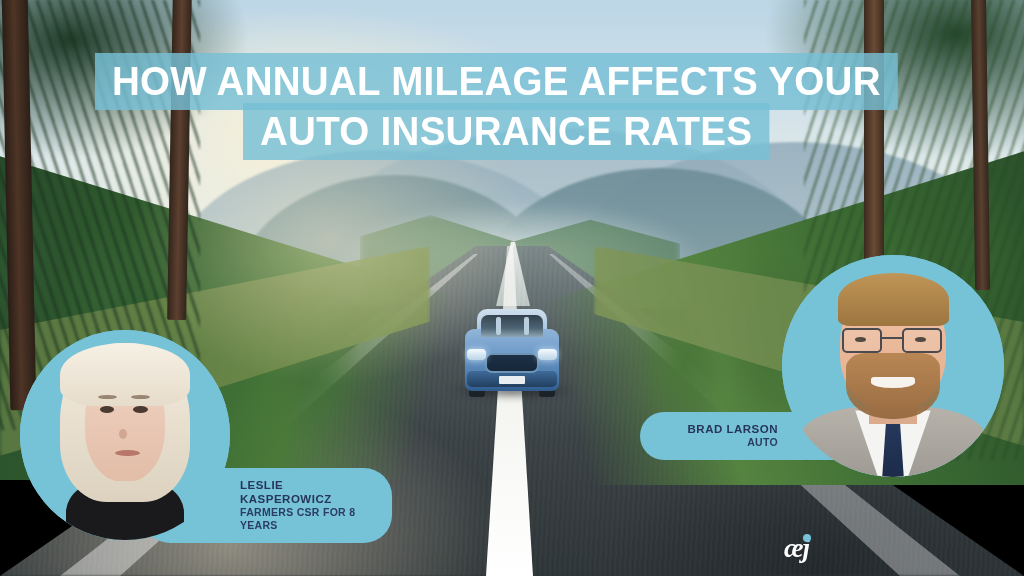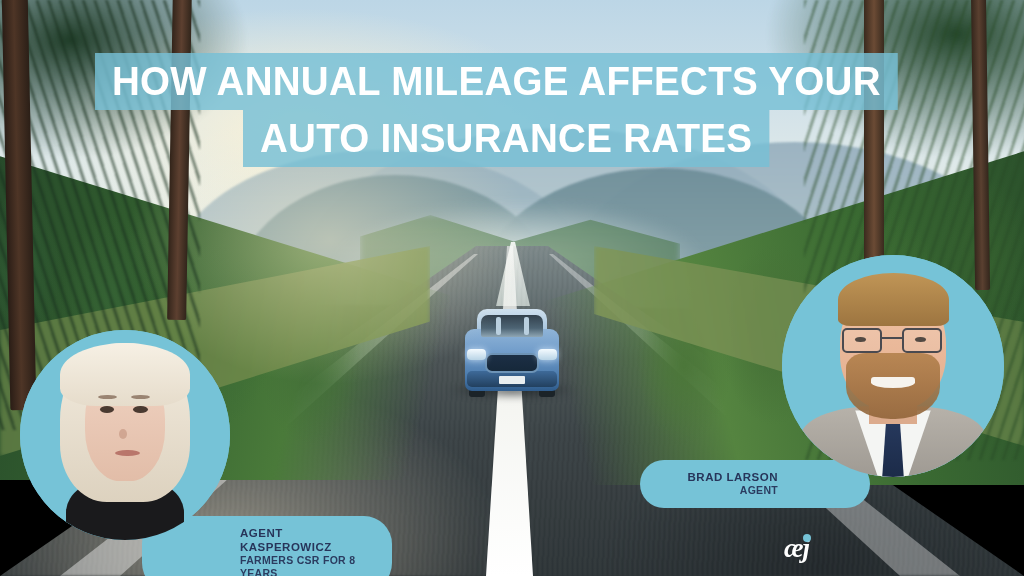--- a/index.html
+++ b/index.html
@@ -188,26 +188,26 @@
   .title-wrap { position:absolute; left:0; top:0; width:1024px; }
   .title-line {
     display:inline-block; background:rgba(118,191,213,.82);
     color:#ffffff; font-weight:bold;
     font-family:"Liberation Sans", sans-serif;
     font-size:41px; line-height:57px; letter-spacing:.3px;
     padding:0 18px; white-space:nowrap;
     transform:scaleX(.94); transform-origin:left center;
   }
   .title-row1 { position:absolute; left:95px; top:53px;text-align:center; }
-  .title-row2 { position:absolute; left:243px; top:110px; }
+  .title-row2 { position:absolute; left:243px; top:103px; }
 
   
   .pill {
     position:absolute; background:#76c3d7; border-radius:28px;
-    color:#27355a; padding:10px 16px 11px 16px;margin-top:48px;
+    color:#27355a; padding:10px 16px 11px 16px;
   }
   .pill .pname { font-size:11.5px; font-weight:bold; letter-spacing:.5px; line-height:14px; }
   .pill .prole { font-size:10.5px; font-weight:bold; letter-spacing:.3px; line-height:13px; opacity:.95; }
 
   .pill-left { left:142px; top:468px; width:250px; text-align:left; padding-left:98px; }
   .pill-right { left:640px; top:412px; width:230px; text-align:right; padding-right:92px; }
 
   .avatar { position:absolute; border-radius:50%; background:#76c3d7; overflow:hidden; }
   .avatar-left  { left:20px;  top:330px; width:210px; height:210px; }
   .avatar-right { left:782px; top:255px; width:222px; height:222px; }
@@ -309,21 +309,21 @@
     <div class="title-row1">
       <span class="title-line">HOW ANNUAL MILEAGE AFFECTS YOUR</span>
     </div>
     <div class="title-row2">
       <span class="title-line">AUTO INSURANCE RATES</span>
     </div>
   </div>
 
   <div class="pill pill-right">
     <div class="pname">BRAD LARSON</div>
-    <div class="prole">AGENT</div>
+    <div class="prole">AUTO</div>
   </div>
   <div class="avatar avatar-right">
     <div class="ph">
       <div class="m-bg"></div>
       <div class="m-suit"></div>
       <div class="m-shirt"></div>
       <div class="m-tie"></div>
       <div class="m-neck"></div>
       <div class="m-face"></div>
       <div class="m-hair"></div>
@@ -331,21 +331,21 @@
       <div class="m-mouth"></div>
       <div class="m-eye l"></div>
       <div class="m-eye r"></div>
       <div class="m-glass l"></div>
       <div class="m-glass r"></div>
       <div class="m-bridge"></div>
     </div>
   </div>
 
   <div class="pill pill-left">
-    <div class="pname">AGENT KASPEROWICZ</div>
+    <div class="pname">LESLIE KASPEROWICZ</div>
     <div class="prole">FARMERS CSR FOR 8</div>
     <div class="prole">YEARS</div>
   </div>
   <div class="avatar avatar-left">
     <div class="ph">
       <div class="w-bg"></div>
       <div class="w-body"></div>
       <div class="w-hair"></div>
       <div class="w-face"></div>
       <div class="w-hair-f"></div>

